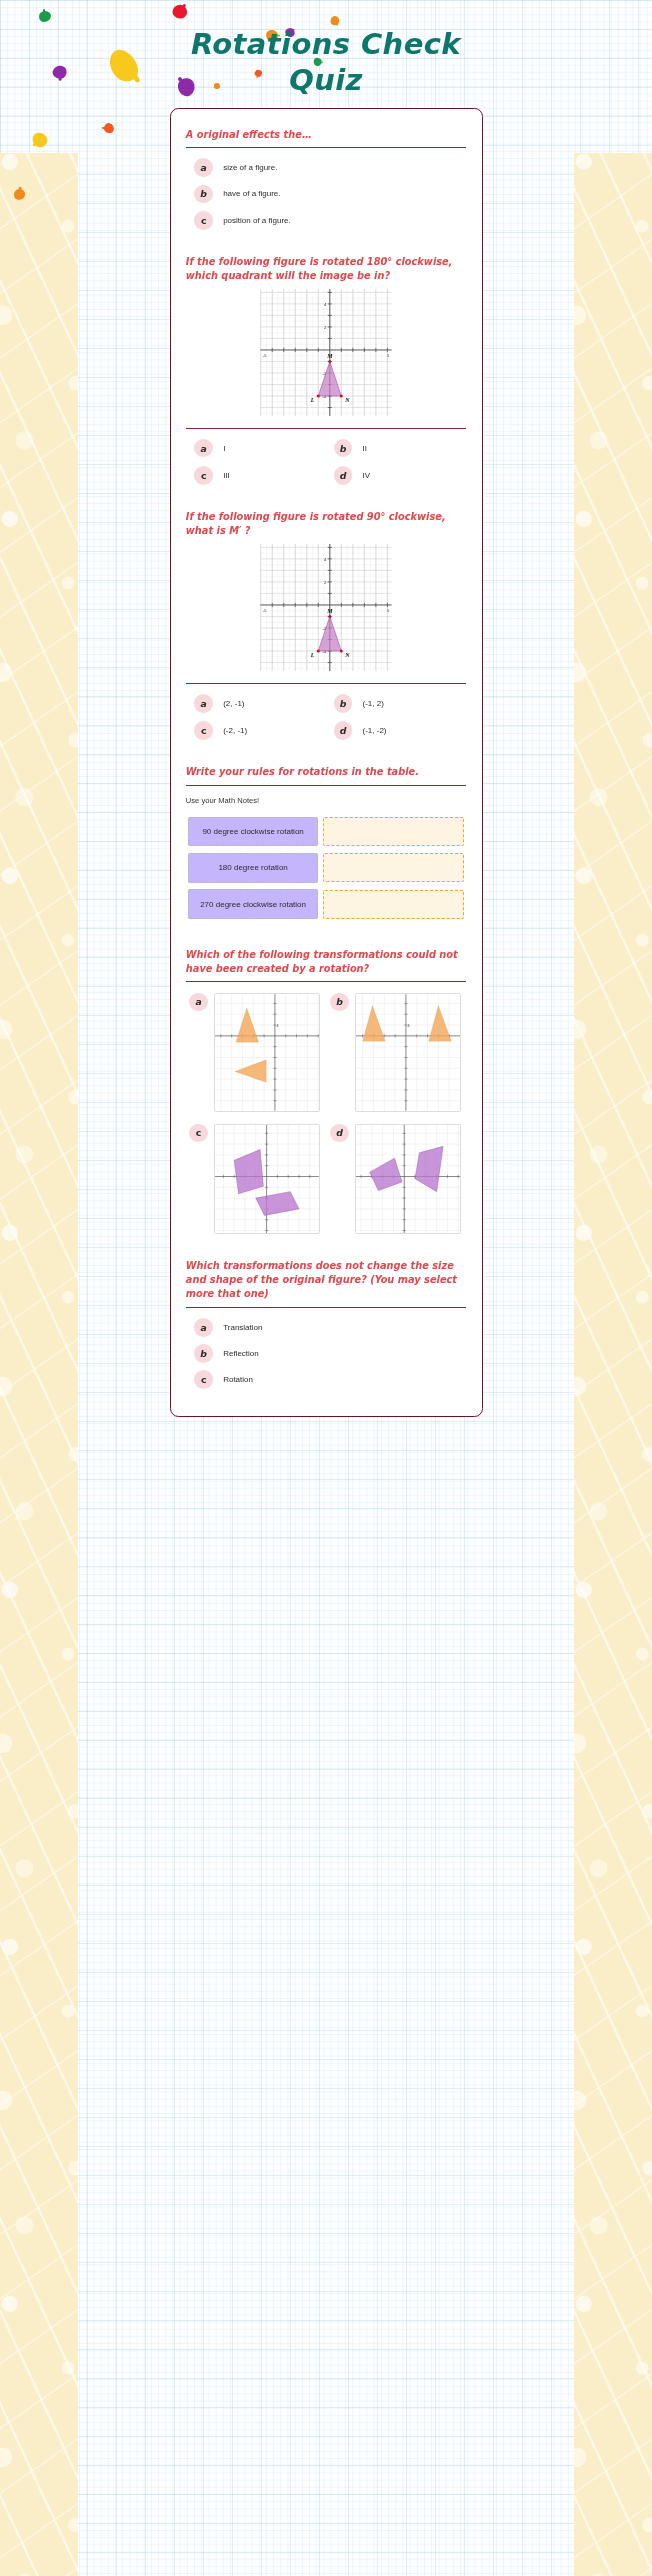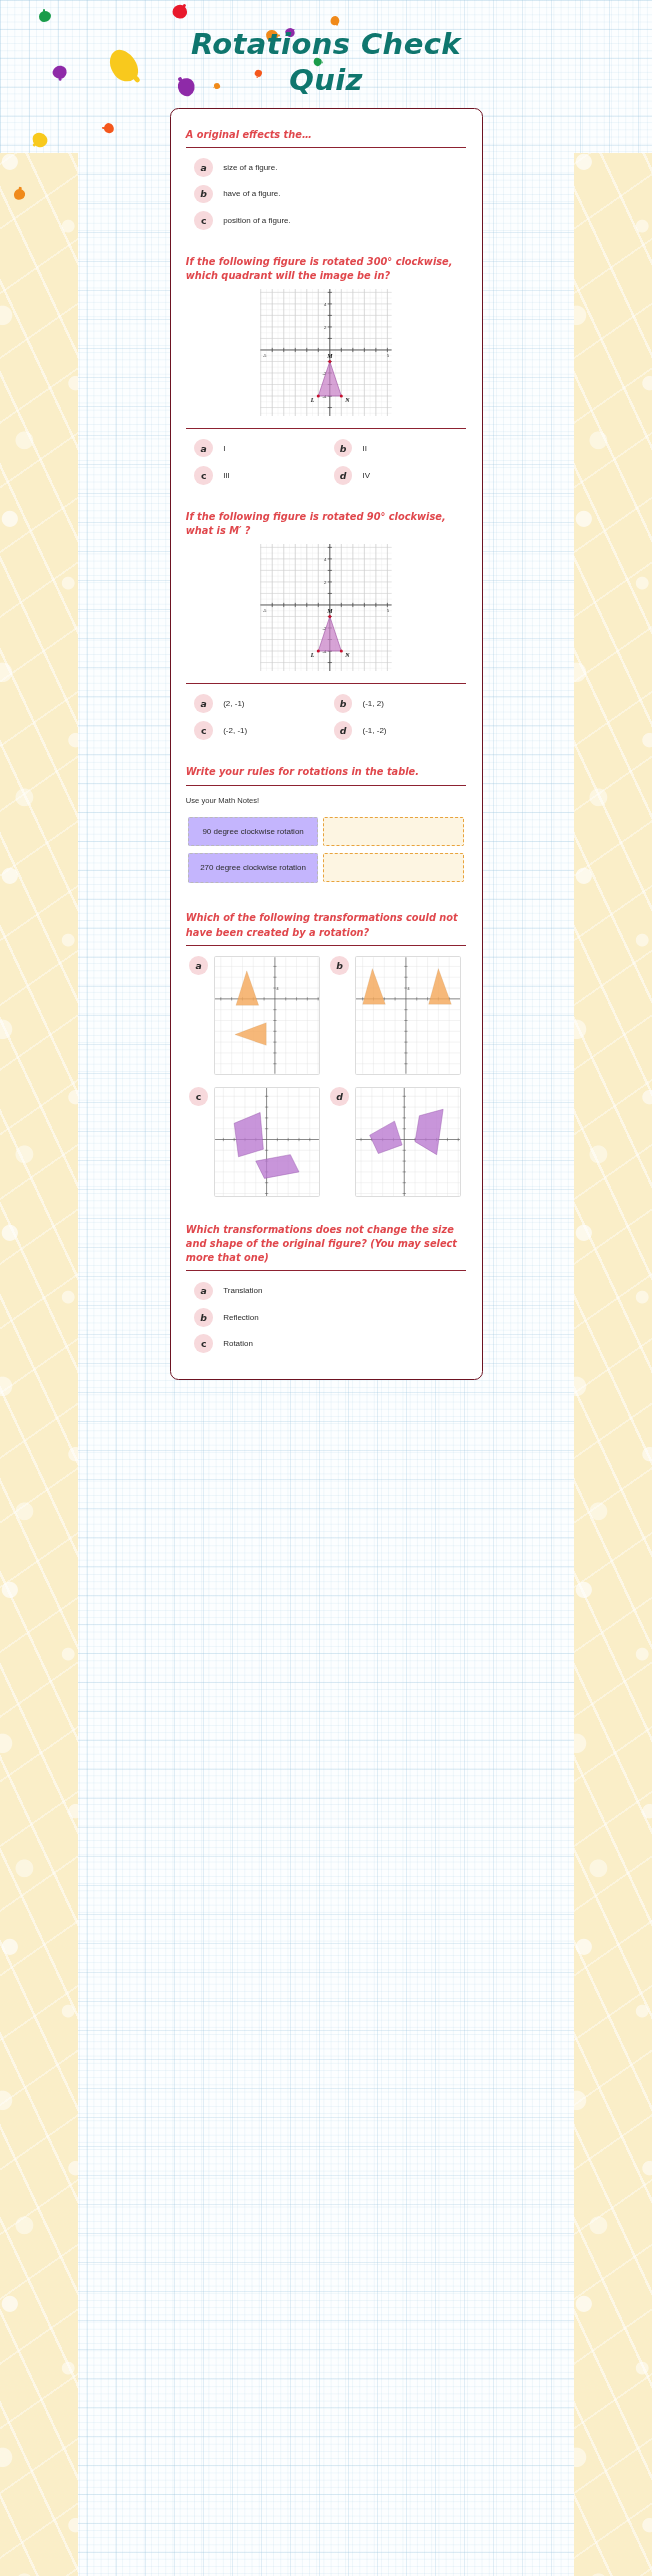--- a/index.html
+++ b/index.html
@@ -241,21 +241,21 @@
         <span class="opt-text">have of a figure.</span>
       </div>
       <div class="opt">
         <span class="bubble plain">c</span>
         <span class="opt-text">position of a figure.</span>
       </div>
     </div>
   </section>
 
   <section class="q-block">
-    <p class="q-title">If the following figure is rotated 300° clockwise, which quadrant will the image be in?</p>
+    <p class="q-title">If the following figure is rotated 180° clockwise, which quadrant will the image be in?</p>
     <div class="graph-center">
       <svg class="grid-svg" id="graph-q2" width="132" height="127" viewBox="0 0 155 150">
           <line x1="0.40000000000000213" y1="0" x2="0.40000000000000213" y2="150" stroke="#ececec" stroke-width="0.5"></line>
           <line x1="7.200000000000002" y1="0" x2="7.200000000000002" y2="150" stroke="#ececec" stroke-width="0.5"></line>
           <line x1="14.000000000000002" y1="0" x2="14.000000000000002" y2="150" stroke="#ececec" stroke-width="0.5"></line>
           <line x1="20.8" y1="0" x2="20.8" y2="150" stroke="#ececec" stroke-width="0.5"></line>
           <line x1="27.6" y1="0" x2="27.6" y2="150" stroke="#ececec" stroke-width="0.5"></line>
           <line x1="34.4" y1="0" x2="34.4" y2="150" stroke="#ececec" stroke-width="0.5"></line>
           <line x1="41.199999999999996" y1="0" x2="41.199999999999996" y2="150" stroke="#ececec" stroke-width="0.5"></line>
           <line x1="47.99999999999999" y1="0" x2="47.99999999999999" y2="150" stroke="#ececec" stroke-width="0.5"></line>
@@ -516,20 +516,28 @@
         <tr>
           <td style="width:48%">
               <div class="rt-label">90 degree clockwise rotation</div>
             </td>
           <td style="width:52%">
               <div class="rt-blank"></div>
             </td>
         </tr>
         <tr>
           <td>
+              <div class="rt-label">180 degree rotation</div>
+            </td>
+          <td>
+              <div class="rt-blank"></div>
+            </td>
+        </tr>
+        <tr>
+          <td>
               <div class="rt-label">270 degree clockwise rotation</div>
             </td>
           <td>
               <div class="rt-blank"></div>
             </td>
         </tr>
       </tbody>
     </table>
   </section>
 

